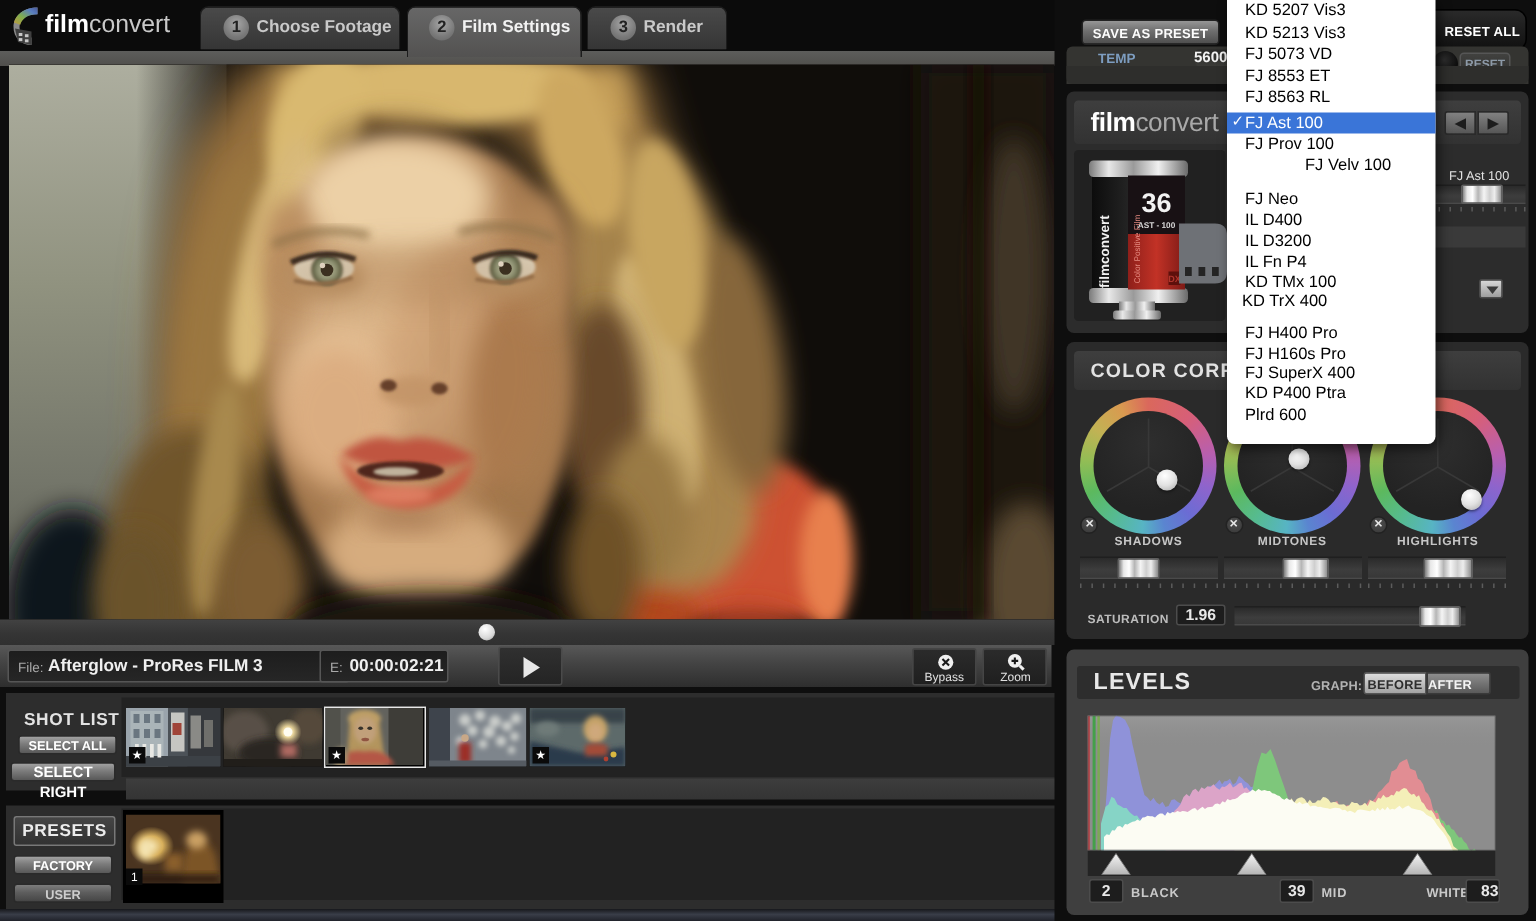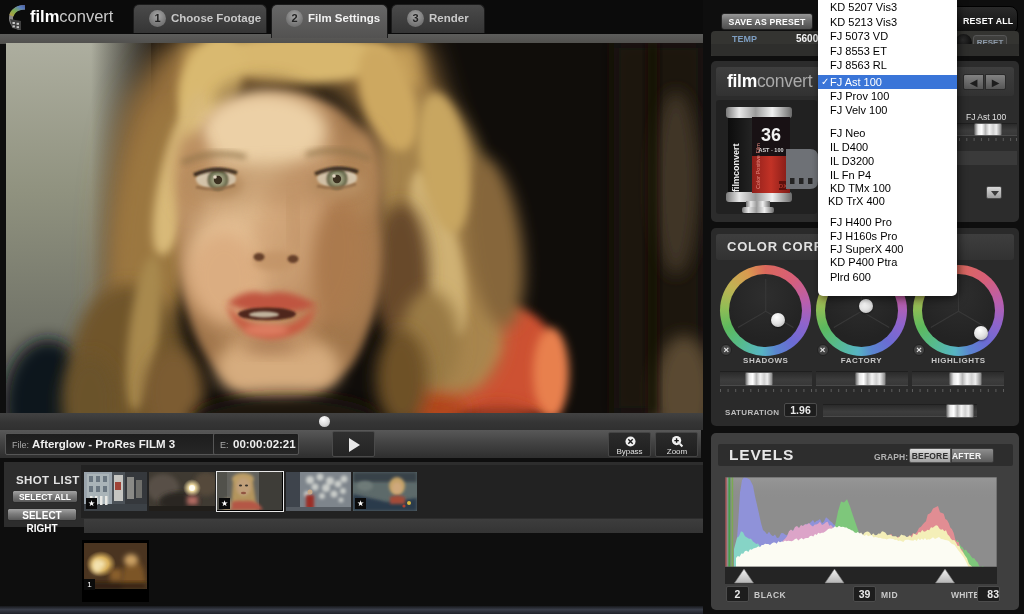--- a/index.html
+++ b/index.html
@@ -383,20 +383,26 @@
       <path d="M0,22 L34,30 L64,26 L64,39 L0,39 Z" fill="#2c3a4c" filter="url(#tb5)"></path>
       <ellipse cx="44" cy="14" rx="8" ry="9" fill="#c3a166" filter="url(#tb5)"></ellipse>
       <ellipse cx="44" cy="16" rx="5" ry="6" fill="#cfa87c" filter="url(#tb5)"></ellipse>
       <path d="M37,25 Q44,22 52,25 L52,32 L37,32 Z" fill="#a34c38" filter="url(#tb5)"></path>
       <circle cx="56" cy="31" r="2" fill="#d8b840"></circle>
       <circle cx="51" cy="34" r="1.6" fill="#b04030"></circle>
       <ellipse cx="12" cy="14" rx="8" ry="5" fill="#6e7a78" filter="url(#tb5)"></ellipse>
     </svg>
     <div class="star">★</div></div>
 
+  <div id="presets" class="section abs">
+    <div style="position:absolute;left:5px;top:7px;width:68px;height:20px;background:linear-gradient(180deg,#454545,#323232);border:1px solid #787878;border-radius:2px;color:#ececec;font-weight:bold;font-size:11.5px;text-align:center;line-height:19px;letter-spacing:0.4px;">PRESETS</div>
+    <div class="gbtn" style="position:absolute;left:5px;top:33px;width:66px;height:13px;font-size:8.5px;line-height:13px;">FACTORY</div>
+    <div class="gbtn" style="position:absolute;left:5px;top:52px;width:66px;height:13px;font-size:8.5px;line-height:13px;background:linear-gradient(180deg,#7c7c7c,#5e5e5e 45%,#454545);color:#cdcdcd;">USER</div>
+    <div class="thumbstrip" style="left:77px;top:2px;width:624px;height:61px;"></div>
+  </div>
   <div class="thumb abs" style="left:82px;top:540px;width:67px;height:62px;">
     <svg width="63" height="46" viewBox="0 0 63 46" style="position:absolute;left:2px;top:3px;">
       <defs>
           <filter id="tbp" x="-40%" y="-40%" width="180%" height="180%">
             <feGaussianBlur stdDeviation="2.4"></feGaussianBlur>
           </filter>
       <radialGradient id="lampg">
             <stop offset="0" stop-color="#f2dfa8"></stop>
             <stop offset="0.5" stop-color="#d8b05c"></stop>
             <stop offset="1" stop-color="#d8b05c" stop-opacity="0"></stop>
@@ -517,21 +523,21 @@
         <path d="M247.5,83.3 L247.5,51 M247.5,83.3 L219.8,99.5 M247.5,83.3 L275.2,99.5" fill="none"></path>
       </g>
     </svg>
     <div class="ball" style="left:59.8px;top:85.2px;"></div>
     <div class="ball" style="left:147.6px;top:71px;"></div>
     <div class="ball" style="left:262.9px;top:98.4px;"></div>
     <div class="xbtn" style="left:9.4px;top:115.5px;">×</div>
     <div class="xbtn" style="left:105.5px;top:115.5px;">×</div>
     <div class="xbtn" style="left:202px;top:115.5px;">×</div>
     <div class="wlabel" style="left:9.7px;top:128px;">SHADOWS</div>
-    <div class="wlabel" style="left:105.5px;top:128px;">FACTORY</div>
+    <div class="wlabel" style="left:105.5px;top:128px;">MIDTONES</div>
     <div class="wlabel" style="left:202.5px;top:128px;">HIGHLIGHTS</div>
     <div class="groove" style="position:absolute;left:9px;top:143px;width:92px;height:15px;"></div>
     <div class="groove" style="position:absolute;left:104.5px;top:143px;width:92px;height:15px;"></div>
     <div class="groove" style="position:absolute;left:201px;top:143px;width:92px;height:15px;"></div>
     <div class="metal" style="position:absolute;left:33.6px;top:143.5px;width:28px;height:14px;"></div>
     <div class="metal" style="position:absolute;left:144px;top:143.5px;width:31px;height:14px;"></div>
     <div class="metal" style="position:absolute;left:238px;top:143.5px;width:33px;height:14px;"></div>
     <svg class="abs" style="left:0;top:160px;" width="308" height="5" viewBox="0 0 308 5">
       <g fill="#5c5c5c">
         <rect x="9.0" y="1" width="1" height="3"></rect>
@@ -631,21 +637,21 @@
   </div>
 
   <div id="dropdown" class="abs">
     <div class="ditem" style="top:0px;">KD 5207 Vis3</div>
     <div class="ditem" style="top:14.5px;">KD 5213 Vis3</div>
     <div class="ditem" style="top:29px;">FJ 5073 VD</div>
     <div class="ditem" style="top:43.5px;">FJ 8553 ET</div>
     <div class="ditem" style="top:58px;">FJ 8563 RL</div>
     <div class="ditem dsel" style="top:74.5px;"><span style="position:absolute;left:3px;top:0;font-size:10px;">✓</span>FJ Ast 100</div>
     <div class="ditem" style="top:89px;">FJ Prov 100</div>
-    <div class="ditem" style="top:102.5px;">FJ Velv 100</div>
+    <div class="ditem" style="top:102.5px;margin-left:40px;">FJ Velv 100</div>
     <div class="ditem" style="top:126px;">FJ Neo</div>
     <div class="ditem" style="top:140px;">IL D400</div>
     <div class="ditem" style="top:154px;">IL D3200</div>
     <div class="ditem" style="top:167.5px;">IL Fn P4</div>
     <div class="ditem" style="top:181px;">KD TMx 100</div>
     <div class="ditem" style="top:194px;padding-left:10px;">KD TrX 400</div>
     <div class="ditem" style="top:215px;">FJ H400 Pro</div>
     <div class="ditem" style="top:228.5px;">FJ H160s Pro</div>
     <div class="ditem" style="top:241.5px;">FJ SuperX 400</div>
     <div class="ditem" style="top:255px;">KD P400 Ptra</div>

